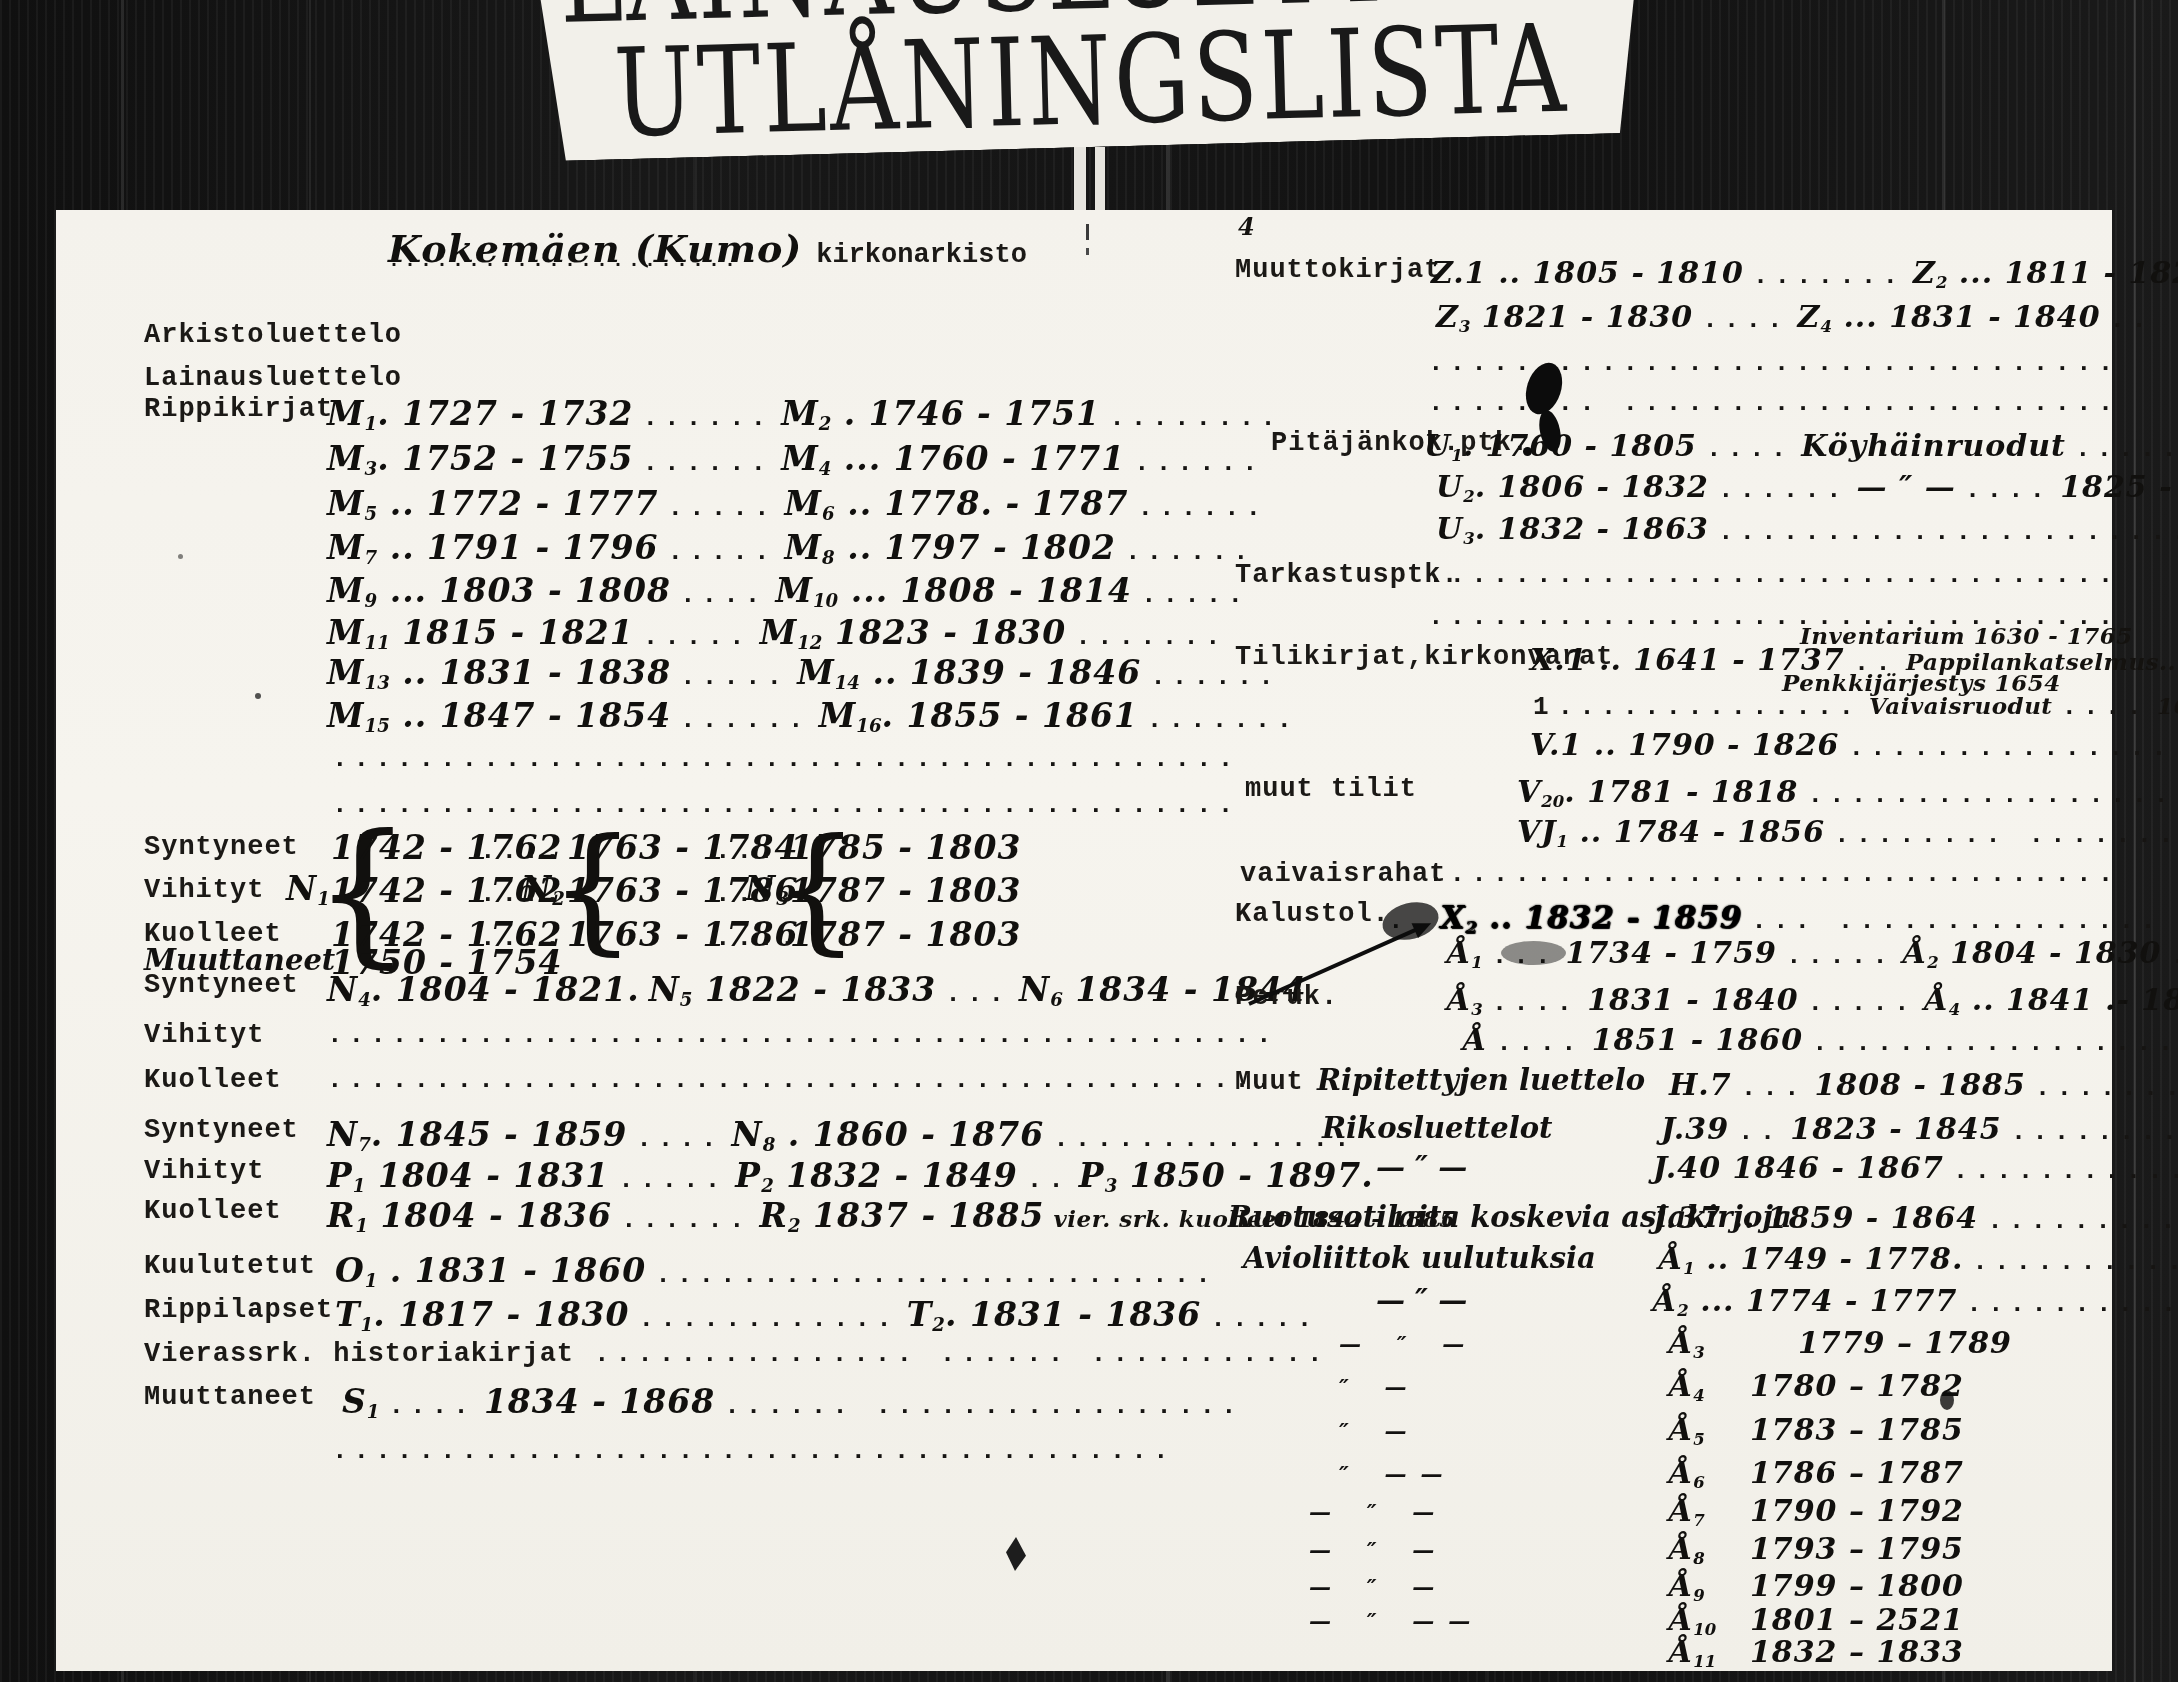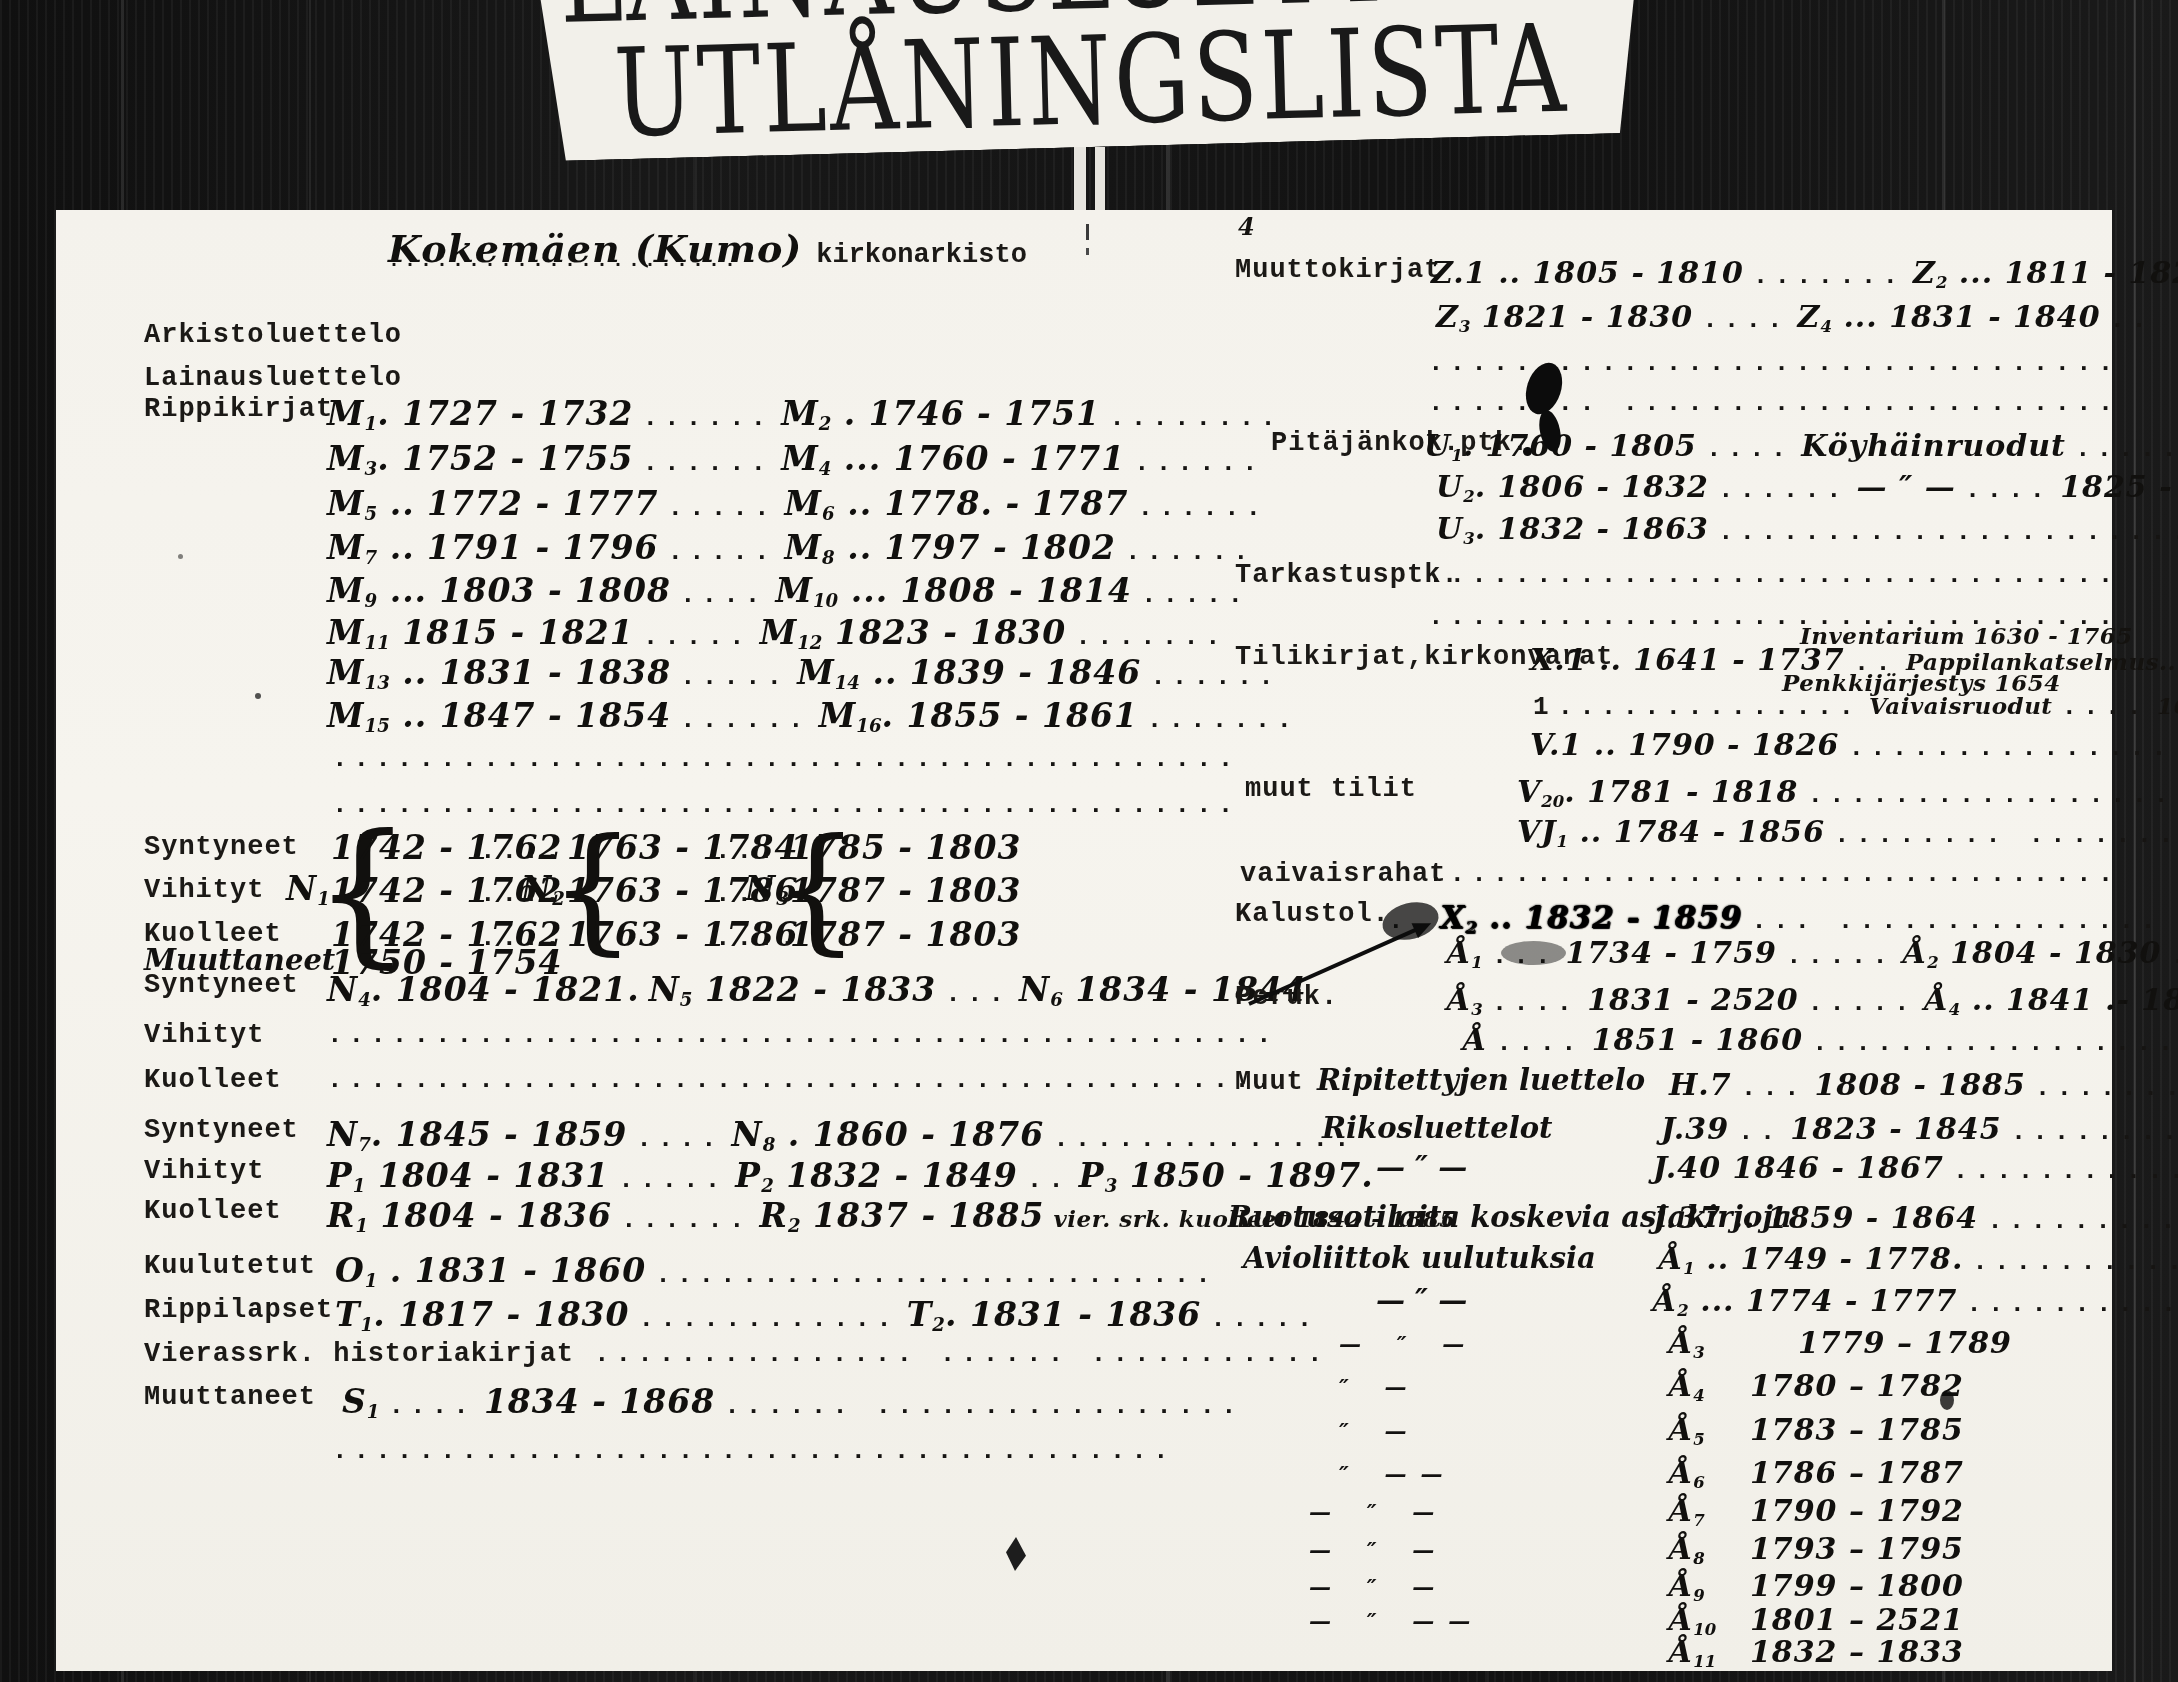--- a/index.html
+++ b/index.html
@@ -318,21 +318,21 @@
         <span class="d">...</span>
         <span class="h">1734 - 1759</span>
         <span class="d">.....</span>
         <span class="h">Å<sub>2</sub>  1804 - 1830</span>
         <span class="d">.........</span>
       </div>
       <div class="lab" style="left: 1235px; top: 982px;">Peruk.</div>
       <div class="row" style="left: 1447px; top: 982px;">
         <span class="h">Å<sub>3</sub></span>
         <span class="d">....</span>
-        <span class="h">1831 - 2520</span>
+        <span class="h">1831 - 1840</span>
         <span class="d">.....</span>
         <span class="h">Å<sub>4</sub> .. 1841 .- 1850</span>
       </div>
       <div class="row" style="left: 1463px; top: 1022px;">
         <span class="h">Å</span>
         <span class="d">....</span>
         <span class="h">1851 - 1860</span>
         <span class="d">.....................</span>
       </div>
       <div class="lab" style="left: 1235px; top: 1067px;">Muut</div>

